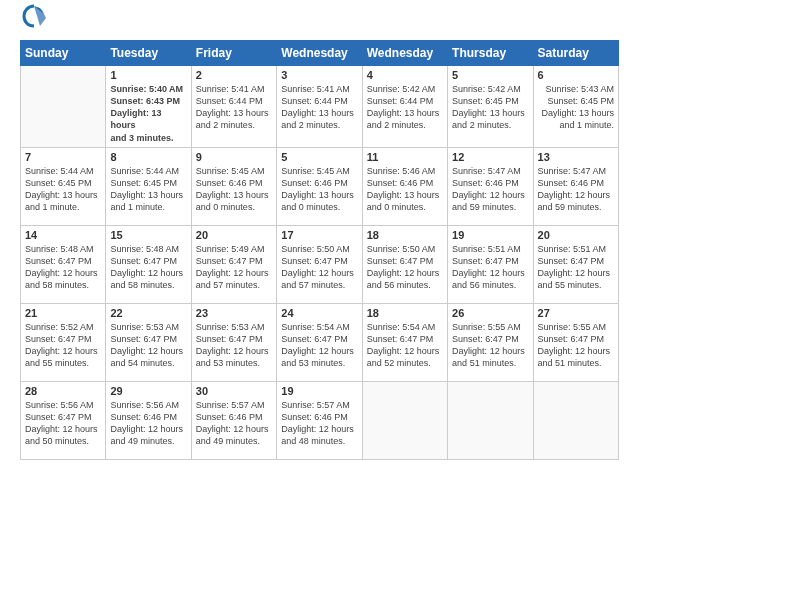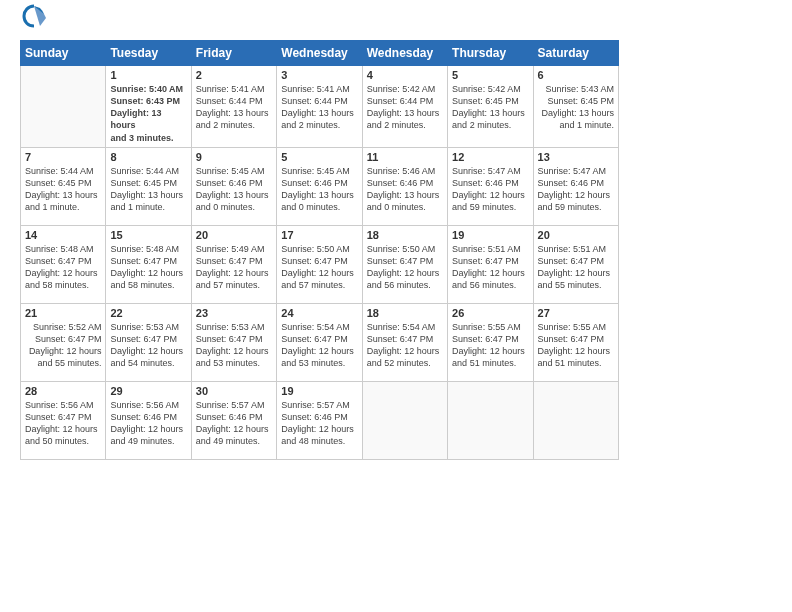--- a/index.html
+++ b/index.html
@@ -274,21 +274,21 @@
             <span class="day-number">20</span>
             <div class="day-info" style="white-space: pre-line;">Sunrise: 5:51 AM
 Sunset: 6:47 PM
 Daylight: 12 hours
 and 55 minutes.</div>
           </td>
         </tr>
         <tr>
           <td>
             <span class="day-number">21</span>
-            <div class="day-info" style="white-space: pre-line; text-align: right;">Sunrise: 5:52 AM
+            <div class="day-info" style="white-space: pre-line;">Sunrise: 5:52 AM
 Sunset: 6:47 PM
 Daylight: 12 hours
 and 55 minutes.</div>
           </td>
           <td>
             <span class="day-number">22</span>
             <div class="day-info" style="white-space: pre-line;">Sunrise: 5:53 AM
 Sunset: 6:47 PM
 Daylight: 12 hours
 and 54 minutes.</div>

